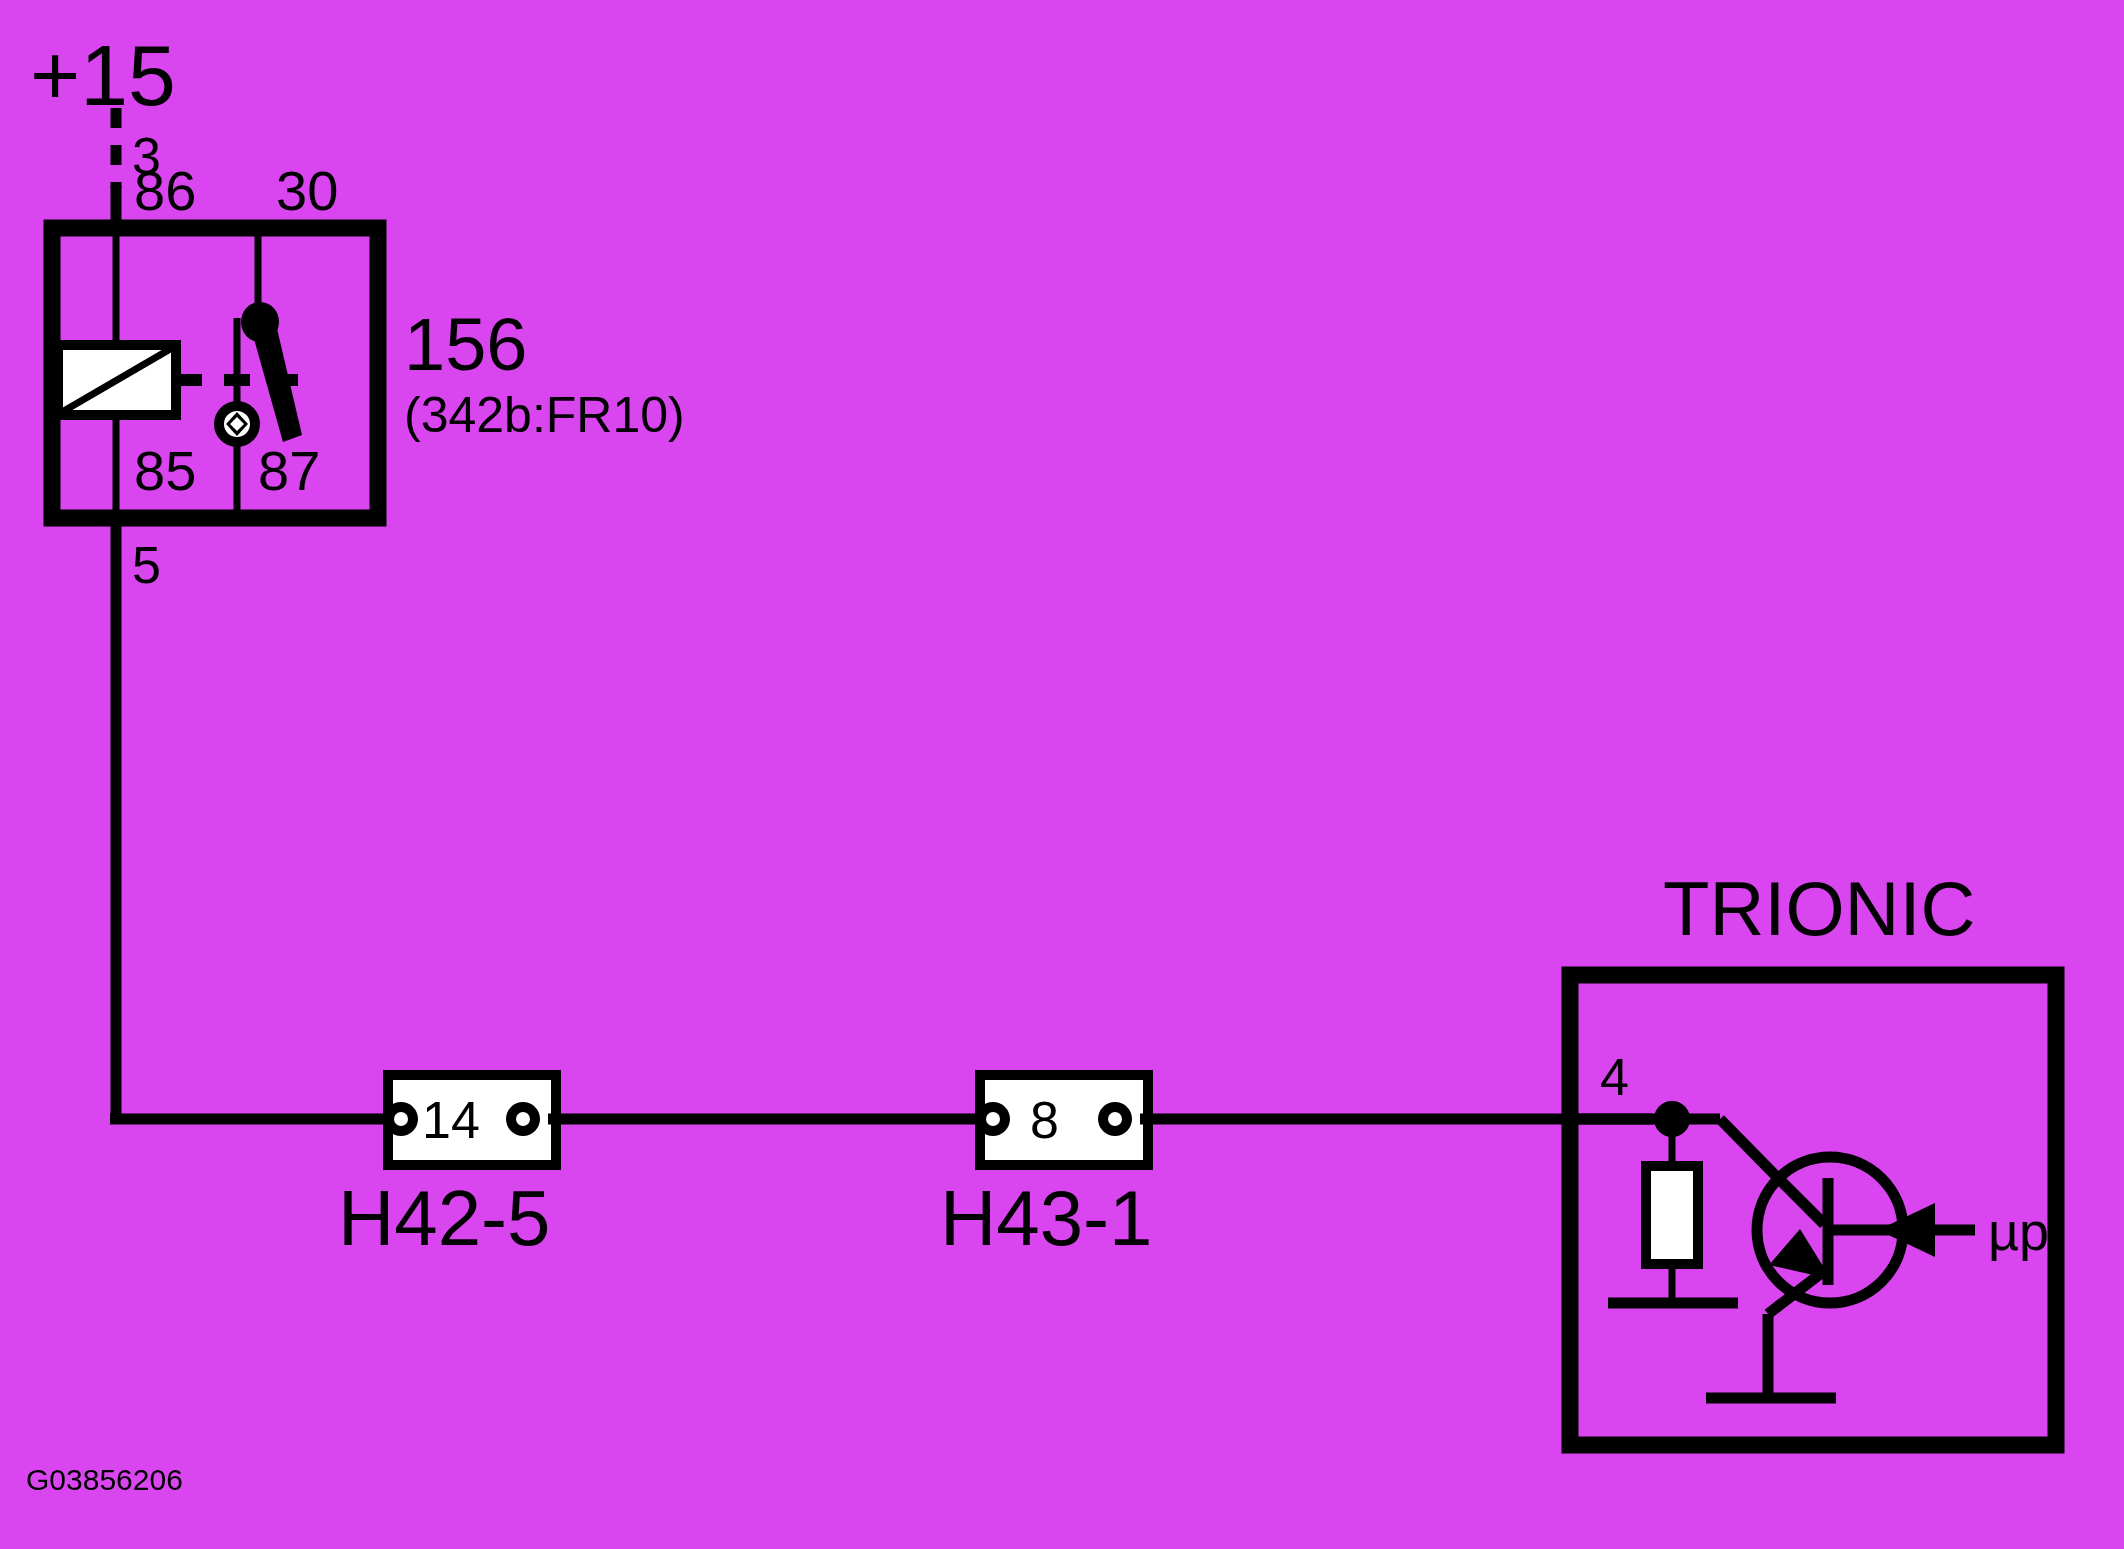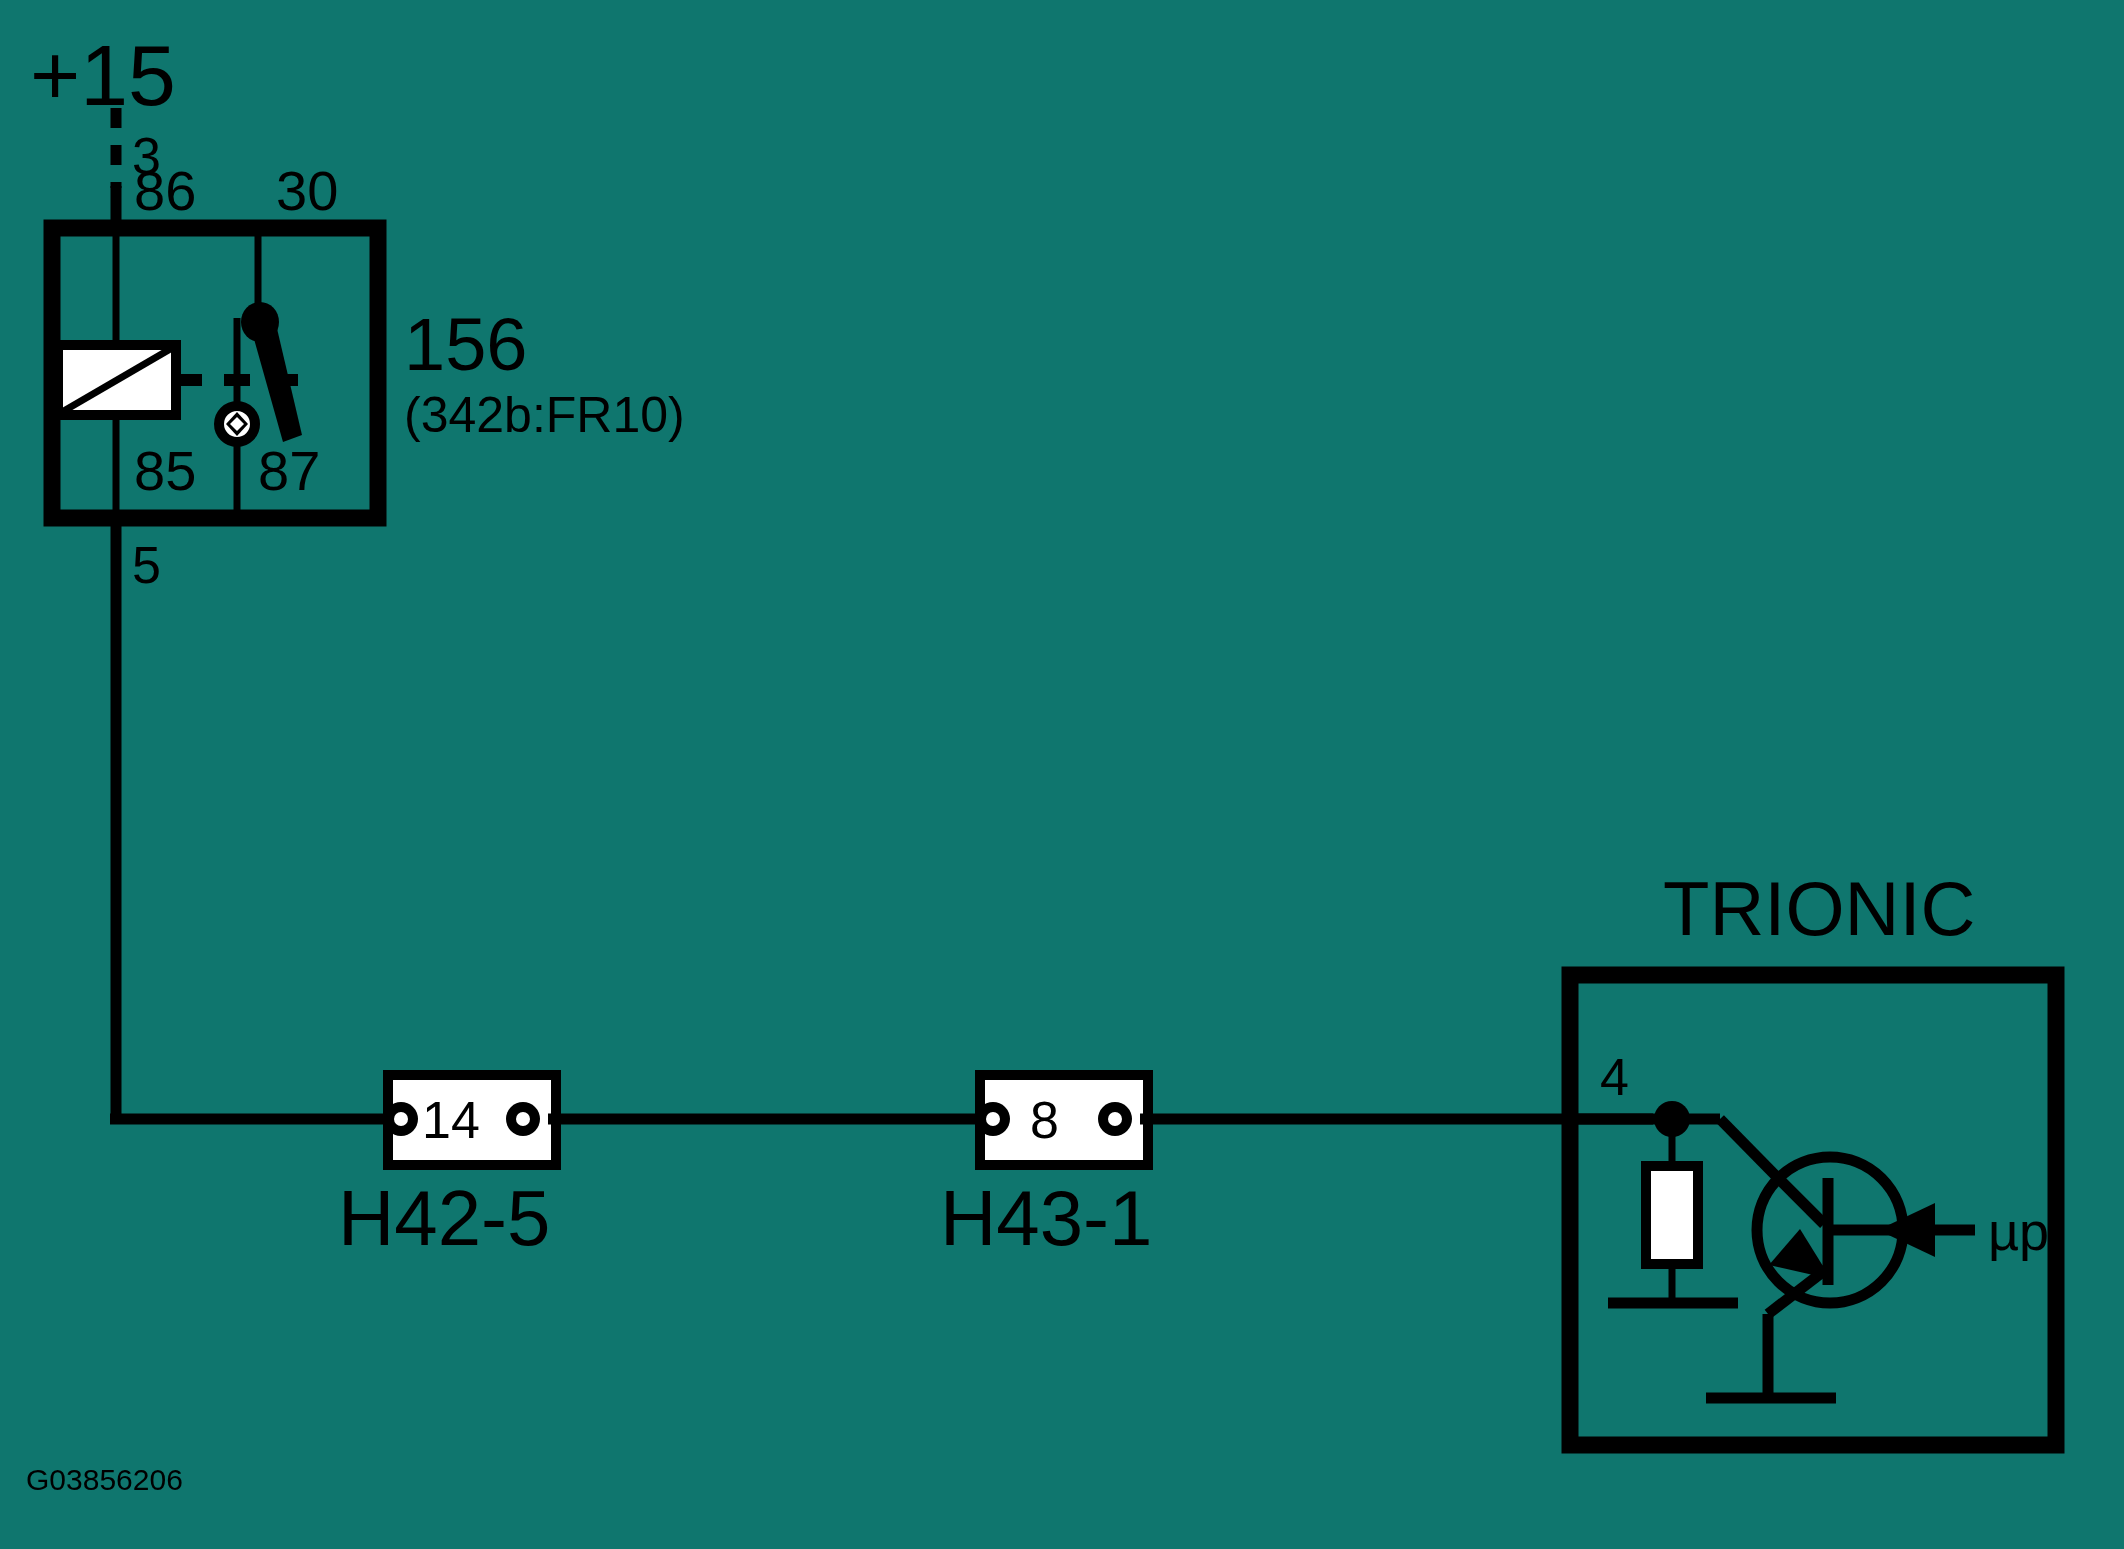--- a/index.html
+++ b/index.html
@@ -9,21 +9,21 @@
     background: #ffffff;
   }
   body {
     font-family: "Liberation Sans", sans-serif;
     color: #000000;
   }
   #page {
     position: relative;
     width: 2124px;
     height: 1549px;
-    background: #0f766e;
+    background: #d946ef;
     overflow: hidden;
   }
   #diagram-svg {
     position: absolute;
     left: 0;
     top: 0;
     width: 2124px;
     height: 1549px;
     display: block;
   }

